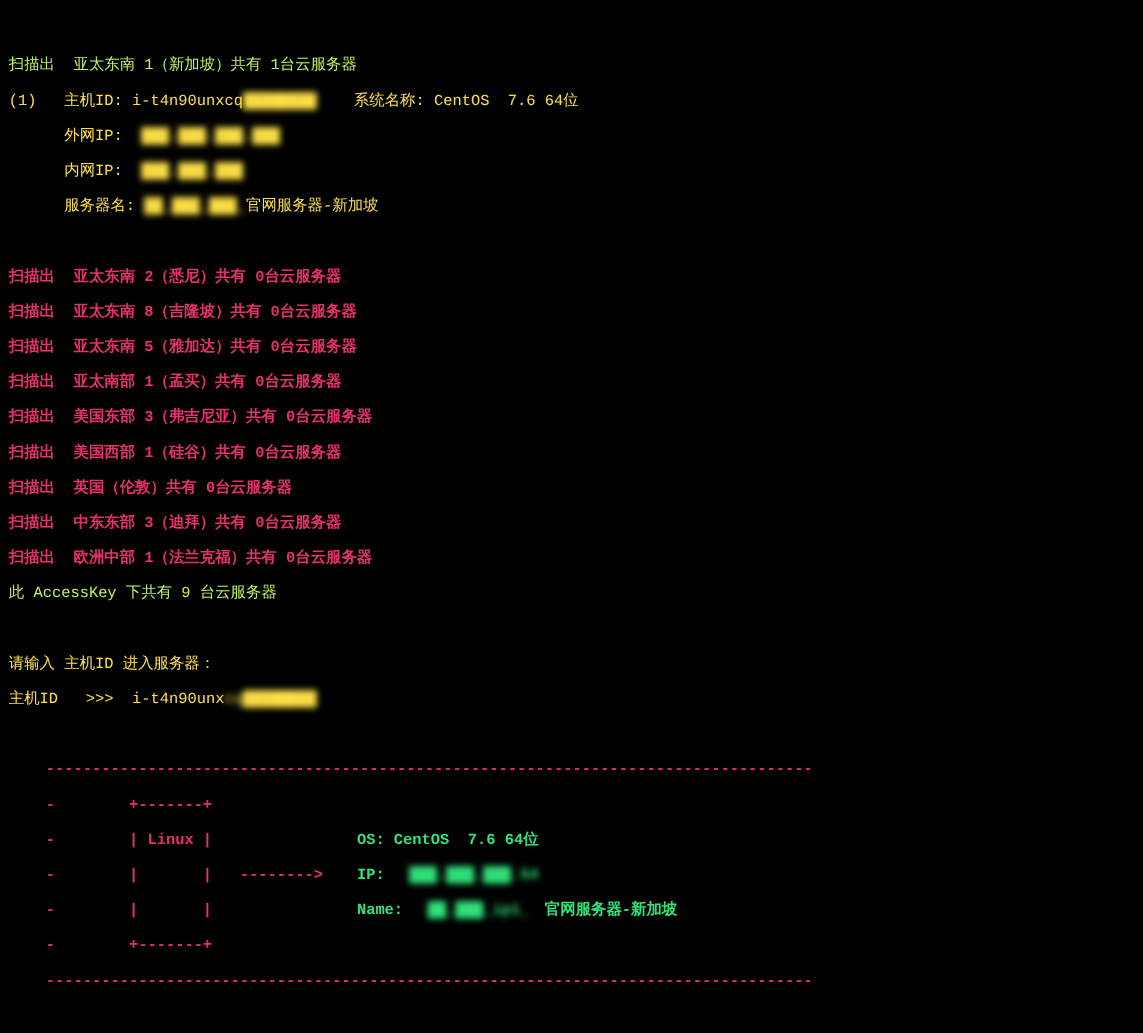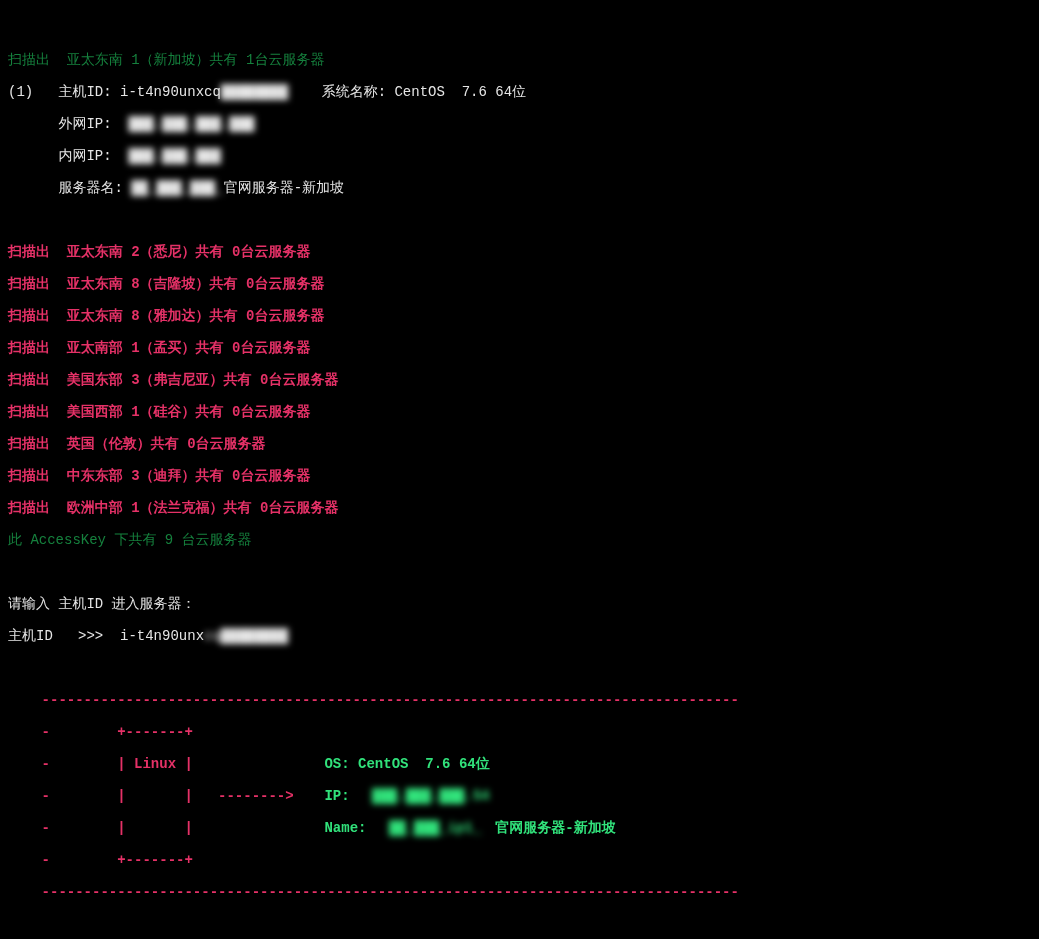--- a/index.html
+++ b/index.html
@@ -13,22 +13,22 @@
     white-space: pre;
   }
   #wrap {
     position: relative;
     width: 1039px;
     height: 939px;
     padding: 4px 8px;
     box-sizing: border-box;
     overflow: hidden;
   }
-  .cyan   { color:#15803d; }
-  .white  { color:#e5e5e5;margin-top:33px; }
+  .cyan   { color:#bef264; }
+  .white  { color:#fde047;margin-top:33px; }
   .red    { color:#e53167;font-weight:bold; }
   .green  { color:#31e27b;margin-left:14px; }
   .blur {
     filter: blur(3px);
   }
 </style>
 </head>
 <body>
 <div id="wrap">
 <span class="cyan">扫描出  亚太东南 1（新加坡）共有 1台云服务器</span>
@@ -40,21 +40,21 @@
 <span class="white"><span>      内网IP:  </span><span class="blur">███.███.███</span></span>
 
 <span class="white"><span>      服务器名: </span><span class="blur">██_███_███_</span><span>官网服务器-新加坡</span></span>
 
 <span> </span>
 
 <span class="red">扫描出  亚太东南 2（悉尼）共有 0台云服务器</span>
 
 <span class="red">扫描出  亚太东南 8（吉隆坡）共有 0台云服务器</span>
 
-<span class="red">扫描出  亚太东南 8（雅加达）共有 0台云服务器</span>
+<span class="red">扫描出  亚太东南 5（雅加达）共有 0台云服务器</span>
 
 <span class="red">扫描出  亚太南部 1（孟买）共有 0台云服务器</span>
 
 <span class="red">扫描出  美国东部 3（弗吉尼亚）共有 0台云服务器</span>
 
 <span class="red">扫描出  美国西部 1（硅谷）共有 0台云服务器</span>
 
 <span class="red">扫描出  英国（伦敦）共有 0台云服务器</span>
 
 <span class="red">扫描出  中东东部 3（迪拜）共有 0台云服务器</span>

